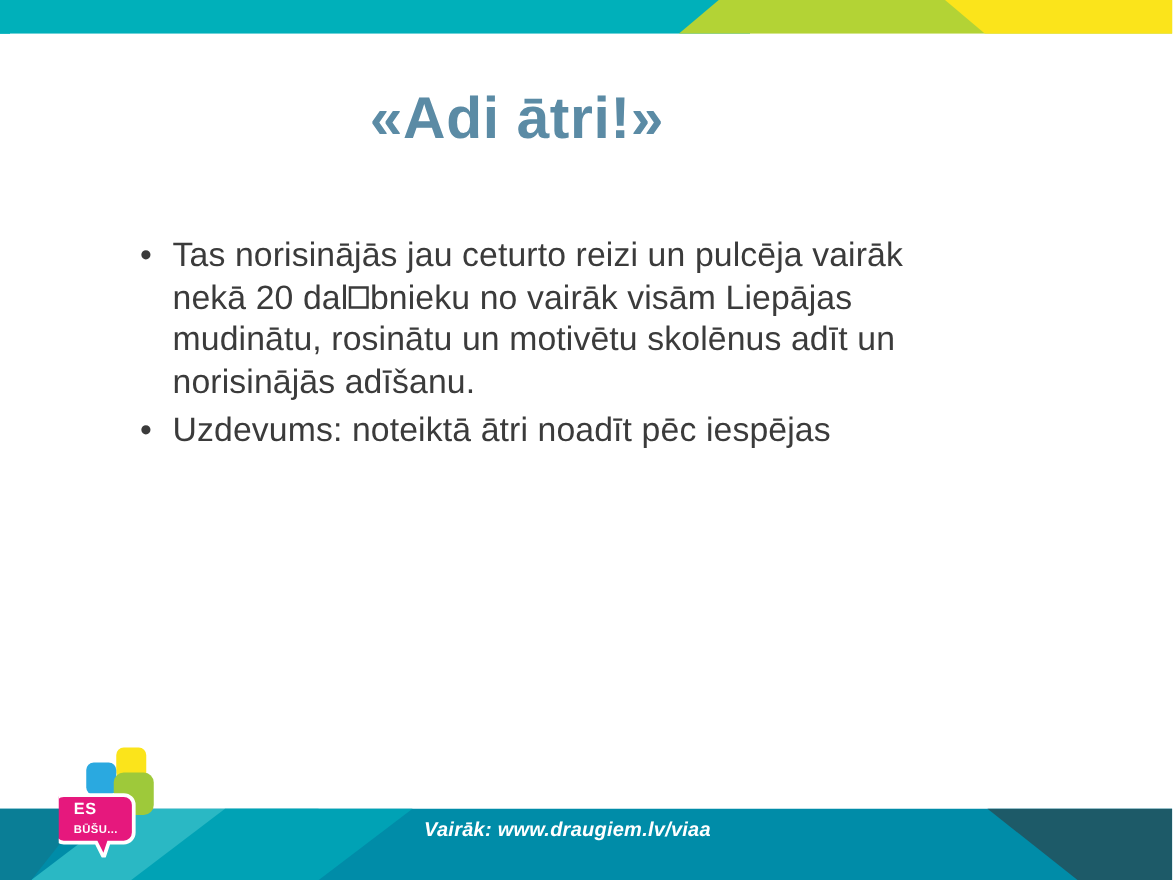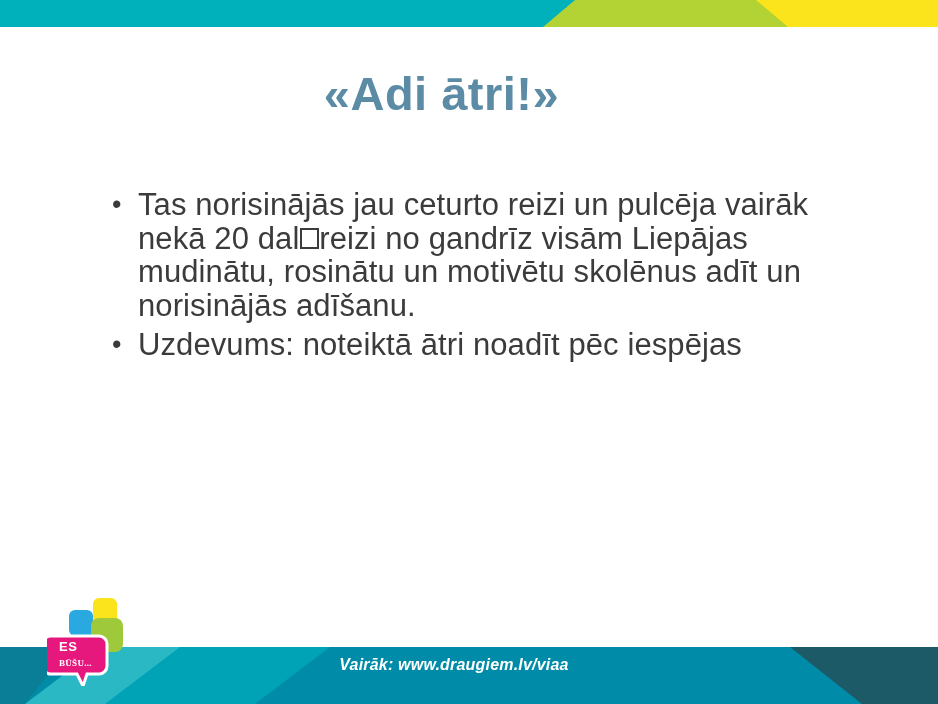--- a/index.html
+++ b/index.html
@@ -46,21 +46,20 @@
     left: 0;
     top: 68px;
     width: 827px;
     text-align: center;
     font-size: 47px;
     font-weight: bold;
     color: #5b8ba5;
     letter-spacing: 0.5px;
     line-height: 1.1;
     white-space: nowrap;
-    margin-left: 28px;
   }
 
   
   .body-block {
     position: absolute;
     left: 112px;
     top: 188px;
     width: 740px;
   }
   .bullet-row {
@@ -71,21 +70,21 @@
   .bullet-dot {
     flex: 0 0 auto;
     width: 26px;
     font-size: 27px;
     line-height: 33.5px;
     color: #3b3b3b;
     text-align: left;
   }
   .bullet-text {
     flex: 1 1 auto;
-    font-size: 31px;
+    font-size: 27px;
     line-height: 33.5px;
     color: #3b3b3b;
     letter-spacing: 0.1px;
   }
   .bullet-text .ln {
     display: block;
     white-space: nowrap;
   }
   .tofu {
     display: inline-block;
@@ -148,21 +147,20 @@
   }
   .logo-busu {
     position: absolute;
     left: 12px;
     top: 63px;
     font-size: 9px;
     font-weight: bold;
     color: #ffffff;
     letter-spacing: 0.3px;
     line-height: 1;
-    font-family: Liberation Serif, serif;
   }
 </style>
 </head>
 <body>
 
 <div class="slide">
 
   <div class="top-banner">
     <svg viewBox="0 0 938 27" preserveAspectRatio="none">
       <rect x="0" y="0" width="600" height="27" fill="#00b0ba"></rect>
@@ -173,21 +171,21 @@
   <div class="top-left-edge"></div>
 
   <div class="title">«Adi ātri!»</div>
 
   <div class="body-block">
 
     <div class="bullet-row">
       <span class="bullet-dot">•</span>
       <span class="bullet-text">
         <span class="ln">Tas norisinājās  jau ceturto reizi un pulcēja vairāk</span>
-        <span class="ln"><span>nekā 20 dal</span><span class="tofu"></span><span>reizi no gandrīz visām Liepājas</span></span>
+        <span class="ln"><span>nekā 20 dal</span><span class="tofu"></span><span>bnieku no vairāk visām Liepājas</span></span>
         <span class="ln">mudinātu, rosinātu un motivētu skolēnus adīt un</span>
         <span class="ln">norisinājās adīšanu.</span>
       </span>
     </div>
 
     <div class="bullet-row">
       <span class="bullet-dot">•</span>
       <span class="bullet-text">
         <span class="ln"> Uzdevums:  noteiktā ātri noadīt pēc iespējas</span>
       </span>

